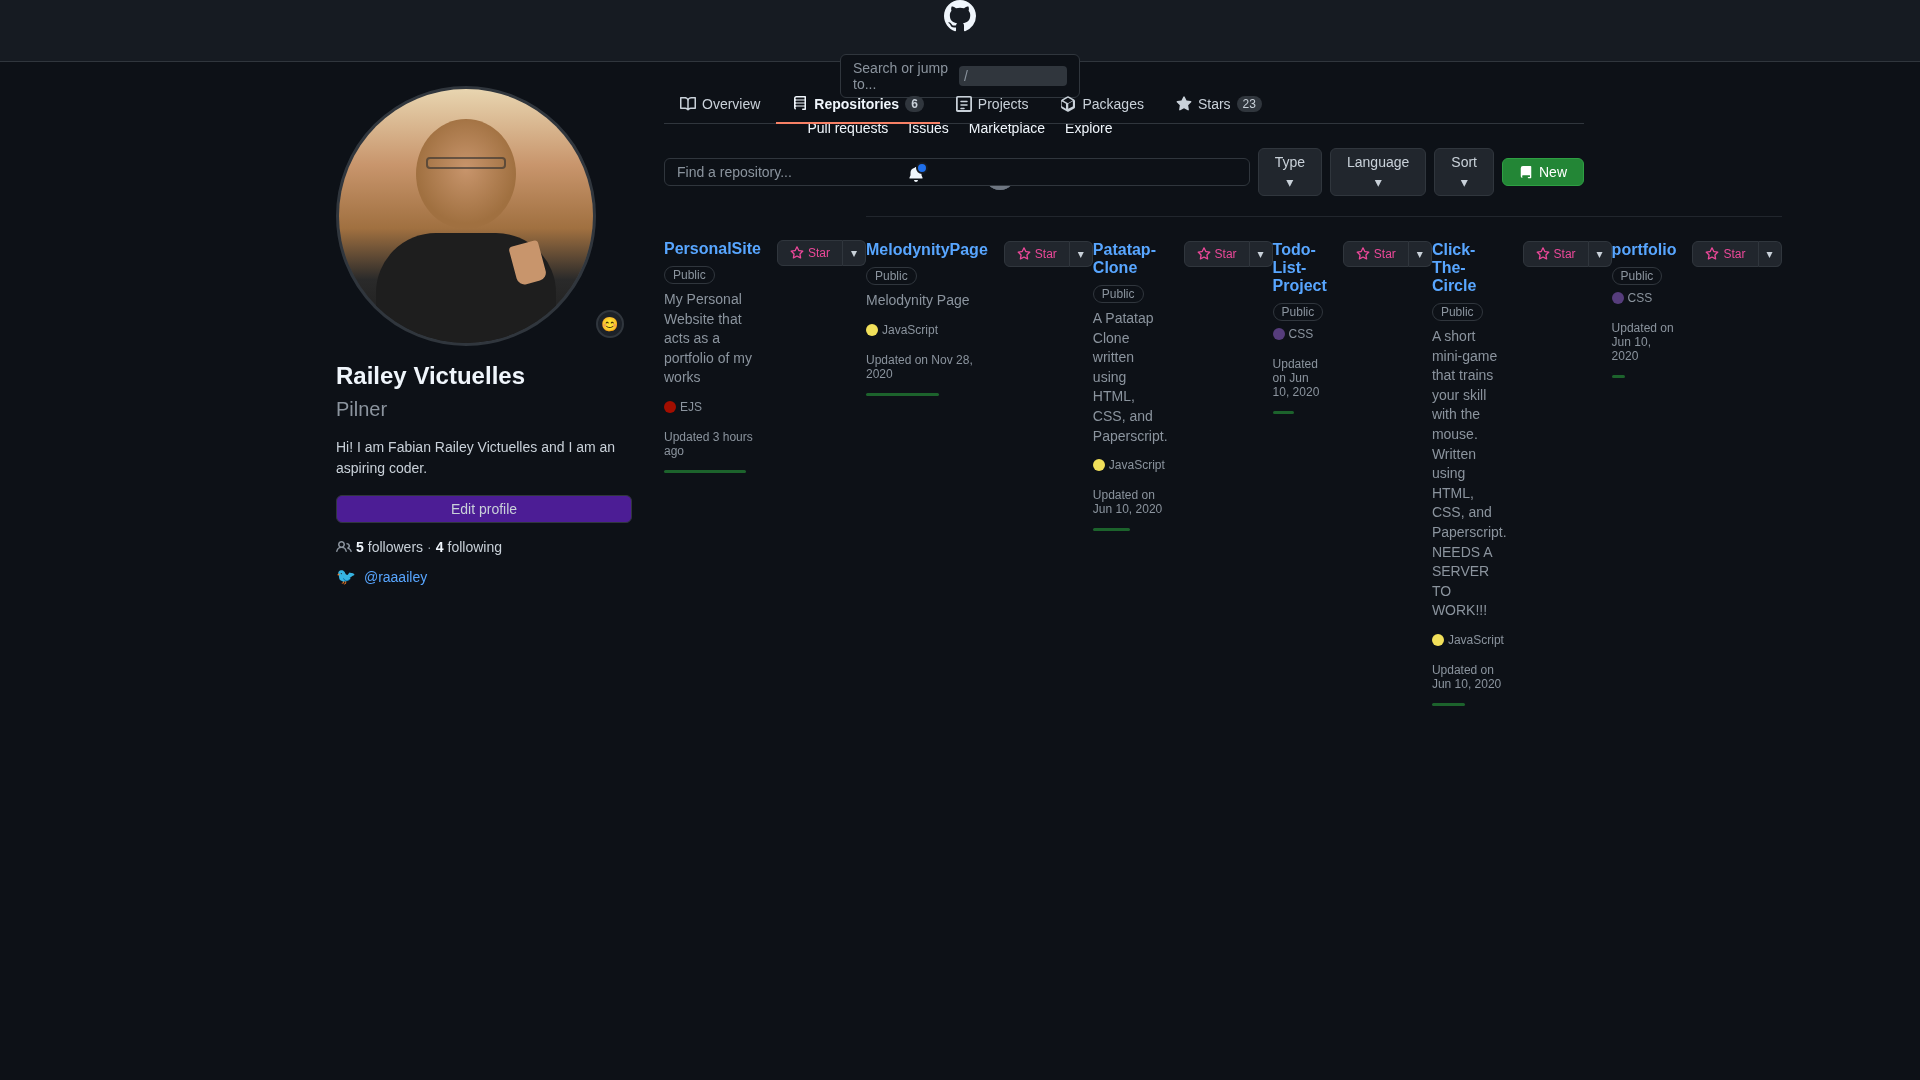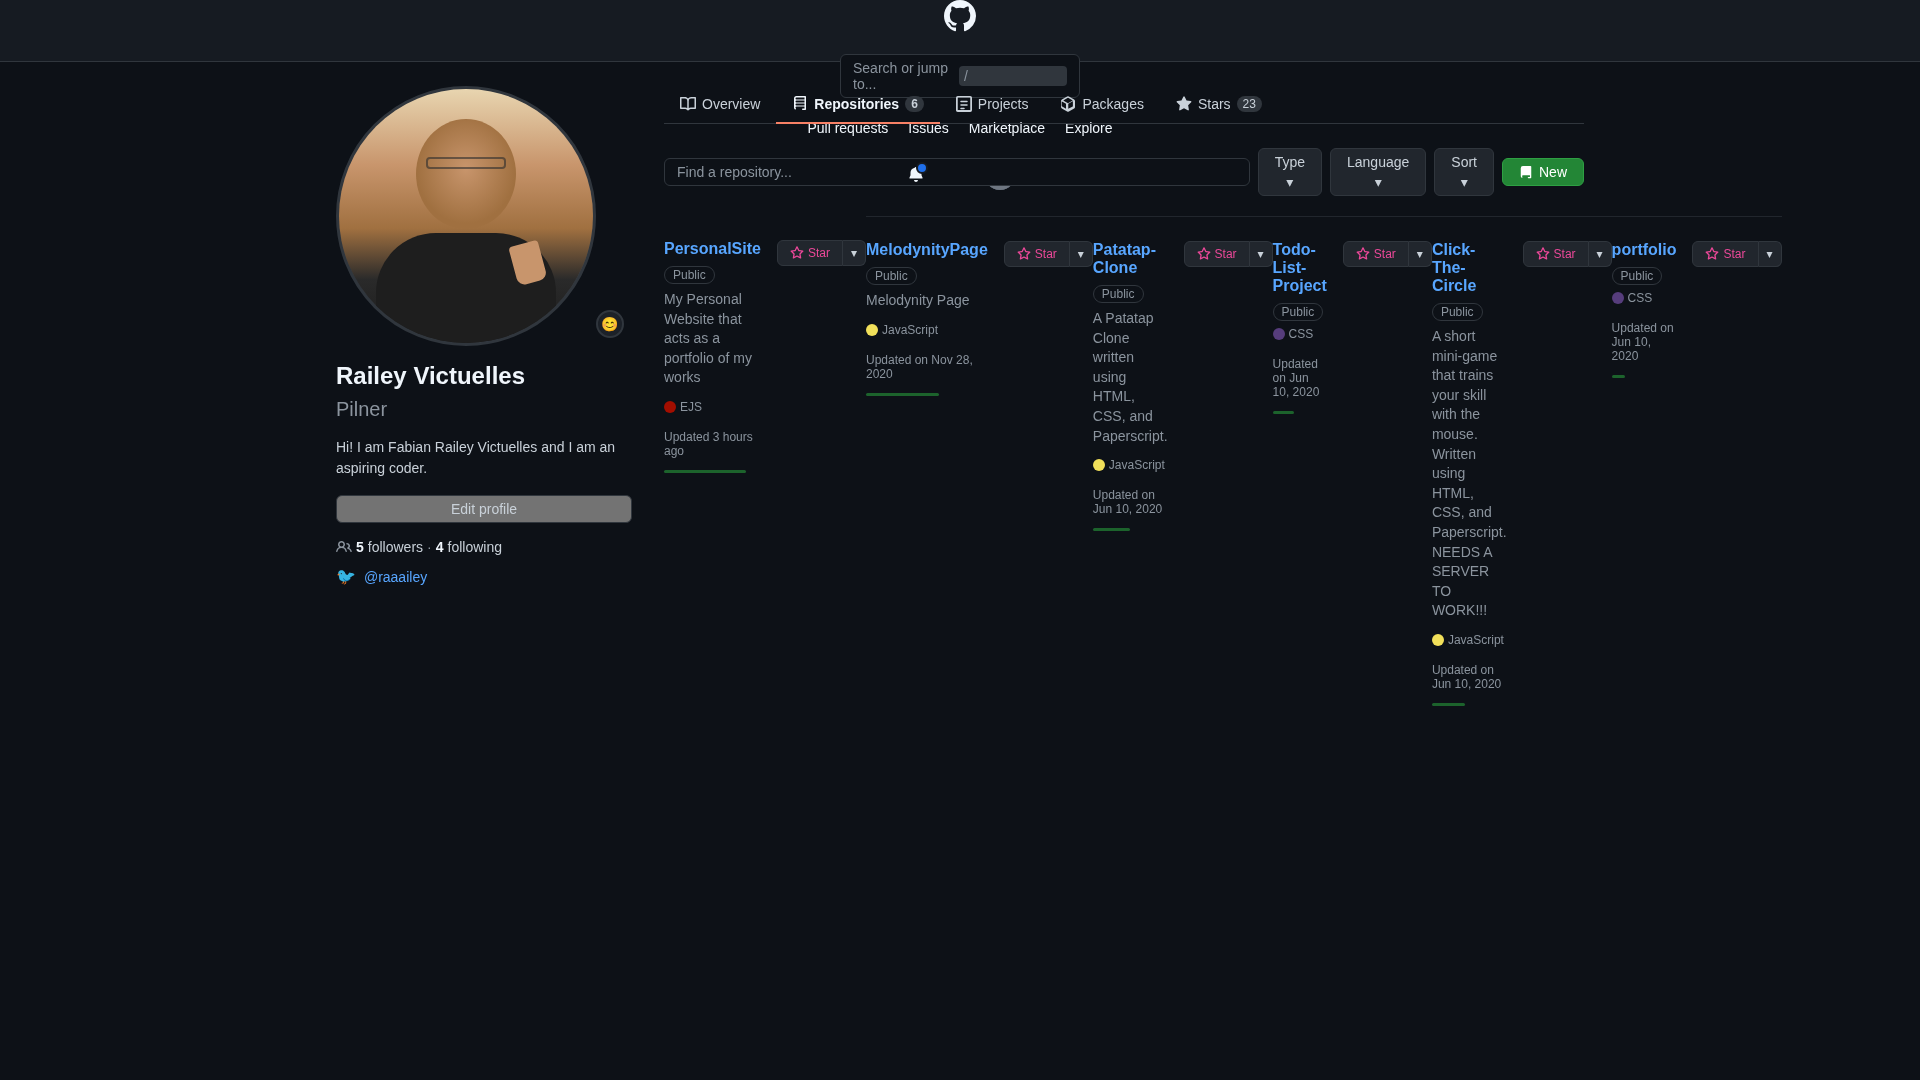--- a/index.html
+++ b/index.html
@@ -159,21 +159,21 @@
     .profile-bio {
       color: #c9d1d9;
       font-size: 14px;
       margin-bottom: 16px;
       line-height: 1.5;
     }
     .edit-profile-btn {
       display: block;
       width: 100%;
       padding: 5px 16px;
-      background: #737373;
+      background: #4c1d95;
       border: 1px solid #30363d;
       border-radius: 6px;
       color: #c9d1d9;
       font-size: 14px;
       font-weight: 500;
       cursor: pointer;
       text-align: center;
       margin-bottom: 16px;
     }
     .followers-row {

